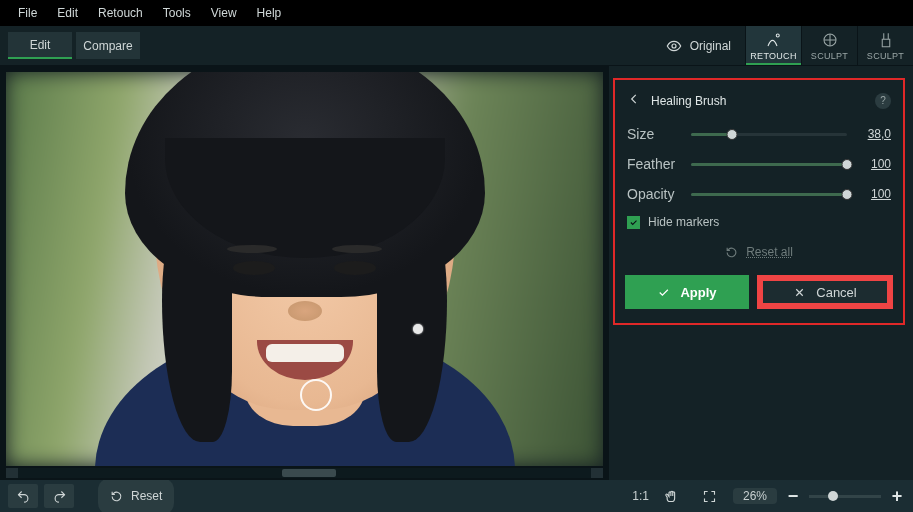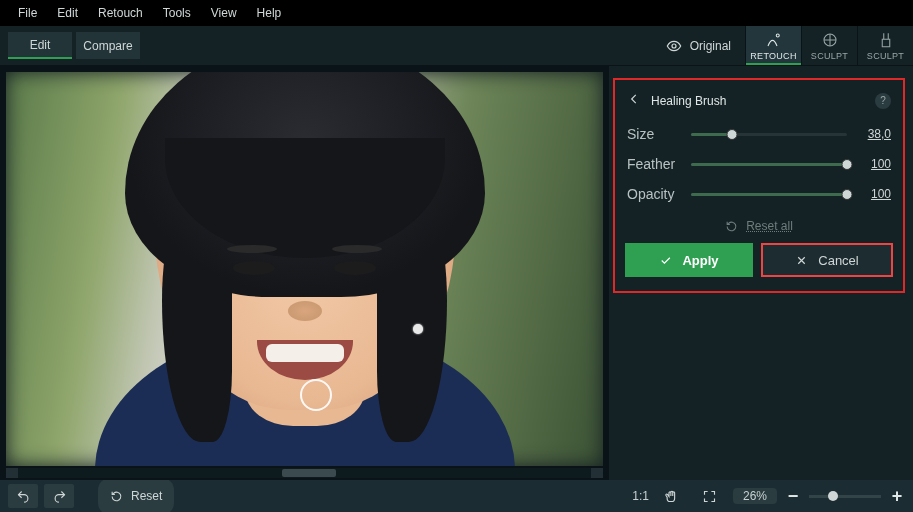--- a/index.html
+++ b/index.html
@@ -63,24 +63,24 @@
   .slider { flex:1; position:relative; height:12px; }
   .slider .track { position:absolute; left:0; right:0; top:5px; height:3px; background:#263438; border-radius:2px; }
   .slider .fill { position:absolute; left:0; top:5px; height:3px; background:#3e6a4e; border-radius:2px; }
   .slider .knob { position:absolute; top:1px; width:11px; height:11px; border-radius:50%; background:#cfd6d6; border:1px solid #333; transform:translateX(-50%); cursor:pointer; }
   .val { width:34px; text-align:right; color:#cfd6d6;text-decoration:underline; }
   .check { display:flex; align-items:center; gap:8px; padding:6px 2px; color:#b8c2c2; }
   .check .box { width:13px; height:13px; background:#2fa052; display:flex; align-items:center; justify-content:center; }
   .check .box svg{ width:9px; height:9px; stroke:#0a1418; fill:none; stroke-width:3;}
   .reset { display:flex; align-items:center; gap:8px; padding:10px 2px; color:#6f7c7c; cursor:pointer;justify-content:center; }
   .reset span:last-child{ text-decoration: underline dotted; }
-  .btnrow { display:flex; gap:8px; }
+  .btnrow { display:flex; gap:8px; margin-top:6px; }
   .btn { flex:1; height:34px; display:flex; align-items:center; justify-content:center; gap:10px; cursor:pointer; font-size:13px; }
   .btn.apply { background:#2fa052; color:#fff; font-weight:600; }
-  .btn.cancel { background:#1c2c30; border:2px solid #ef4444; color:#cfd6d6; }
+  .btn.cancel { background:#1c2c30; border:6px solid #ef4444; color:#cfd6d6; }
   .btn svg{ width:13px; height:13px; stroke:currentColor; fill:none; stroke-width:2.2; }
 
   
   .bottombar { height:32px; background:#1b2d33; display:flex; align-items:center; padding:0 8px; gap:6px; }
   .iconbtn { width:30px; height:24px; background:#2a3c40; display:flex; align-items:center; justify-content:center; cursor:pointer; border-radius:2px; }
   .iconbtn svg{ width:15px; height:15px; stroke:#cfd6d6; fill:none; stroke-width:1.8; }
   .txtbtn { height:37px; padding:0 12px; background:#2a3c40; display:flex; align-items:center; cursor:pointer; border-radius:12px; color:#cfd6d6; gap:8px; }
   .bottombar .spacer{ flex:1; }
   .zoomgroup{ display:flex; align-items:center; gap:8px; }
   .zoompct{ height:16px; padding:0 10px; background:#2a3c40; display:flex; align-items:center; border-radius:4px; }
@@ -205,20 +205,28 @@
       <div class="row">
         <div class="lab">Opacity</div>
         <div class="slider">
           <div class="track"></div>
             <div class="fill" style="width:100%"></div>
             <div class="knob" style="left:100%"></div>
         </div>
         <div class="val">100</div>
       </div>
 
+      <div class="check">
+        <span class="box">
+            <svg viewBox="0 0 24 24">
+              <path d="M5 12l5 5L20 7"></path>
+            </svg>
+          </span>
+        <span>Hide markers</span>
+      </div>
 
       <div class="reset">
         <svg width="13" height="13" viewBox="0 0 24 24" fill="none" stroke="#6f7c7c" stroke-width="2">
             <path d="M4 12a8 8 0 1 0 3-6.3L4 8"></path>
             <path d="M4 3v5h5"></path>
           </svg>
         <span>Reset all</span>
       </div>
 
       <div class="btnrow">

